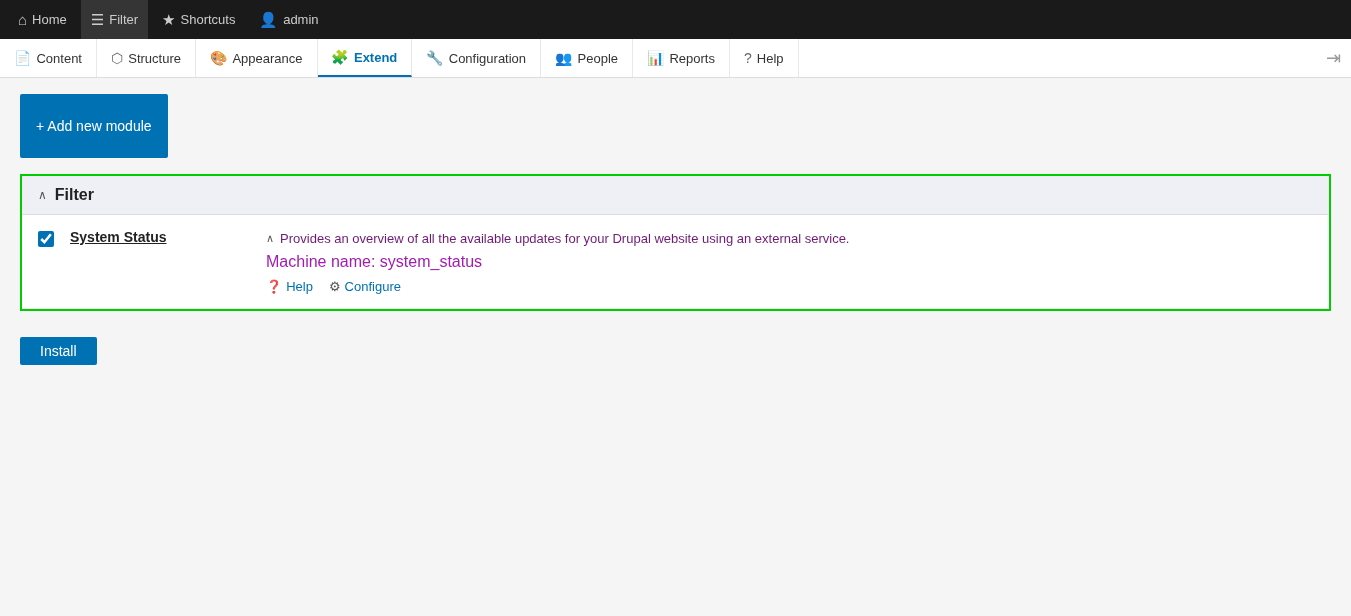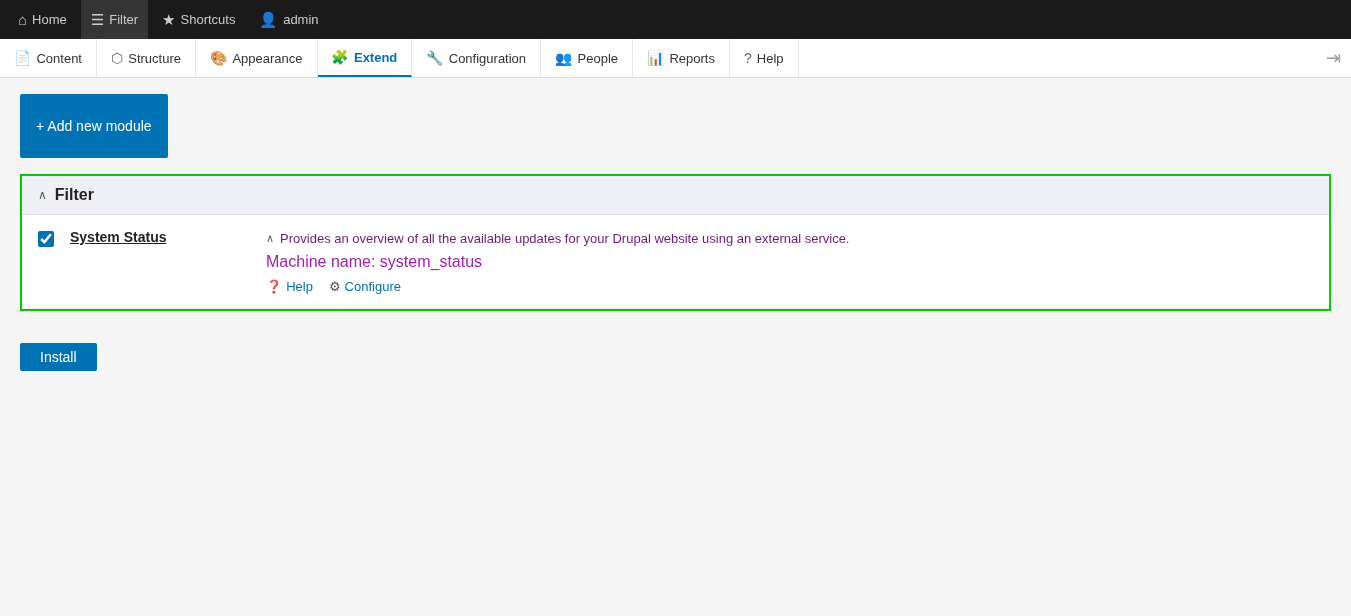--- a/index.html
+++ b/index.html
@@ -192,21 +192,21 @@
 
     
     .btn-install {
       background: #0071b3;
       color: #fff;
       border: none;
       padding: 6px 20px;
       font-size: 14px;
       cursor: pointer;
       border-radius: 2px;
-      margin-top: 16px;
+      margin-top: 10px;
     }
   </style>
 </head>
 <body>
 
 <div class="admin-bar">
   <a class="admin-bar-item">
     <span class="icon">⌂</span>
     <span>Home</span>
   </a>

